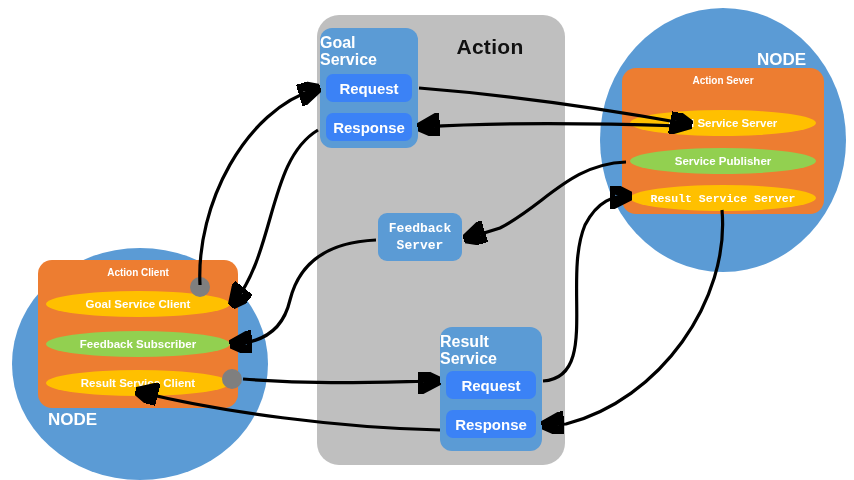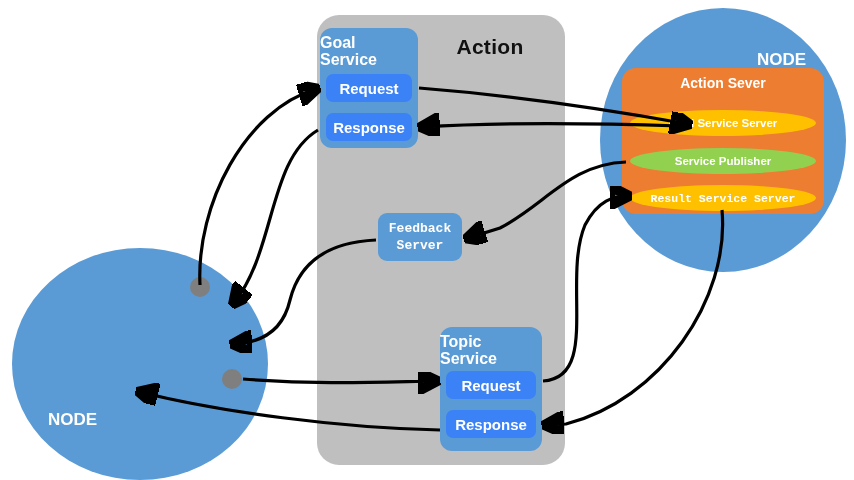--- a/index.html
+++ b/index.html
@@ -74,21 +74,21 @@
     border-radius: 14px;
     z-index: 3;
   }
   .action-box.client { left: 38px;  top: 260px; width: 200px; height: 148px; }
   .action-box.server { left: 622px; top: 68px;  width: 202px; height: 146px; }
 
   .action-box-title {
     position: absolute;
     width: 100%;
     text-align: center;
-    font-size: 14px;
+    font-size: 10px;
     font-weight: bold;
     color: #ffffff;
     top: 7px;
     z-index: 5;
   }
 
   
   .pill {
     position: absolute;
     height: 26px;
@@ -211,20 +211,26 @@
 <body>
 
 <div id="stage">
 
   <div class="action-panel"></div>
   <div class="action-title">Action</div>
 
   <div class="node-circle left"></div>
   <div class="node-label left">NODE</div>
 
+  <div class="action-box client">
+    <div class="action-box-title">Action Client</div>
+    <div class="pill yellow p0">Goal Service Client</div>
+    <div class="pill green p1">Feedback Subscriber</div>
+    <div class="pill yellow p2">Result Service Client</div>
+  </div>
 
   <div class="dot goal-client"></div>
   <div class="dot result-client"></div>
 
   <div class="node-circle right"></div>
   <div class="node-label right">NODE</div>
 
   <div class="action-box server">
     <div class="action-box-title">Action Sever</div>
     <div class="pill yellow p0">Goal Service Server</div>
@@ -236,21 +242,21 @@
     <div class="svc-title">
       <span>Goal</span>
       <span>Service</span>
     </div>
     <div class="reqres req">Request</div>
     <div class="reqres res">Response</div>
   </div>
 
   <div class="svc-box result">
     <div class="svc-title">
-      <span>Topic</span>
+      <span>Result</span>
       <span>Service</span>
     </div>
     <div class="reqres req">Request</div>
     <div class="reqres res">Response</div>
   </div>
 
   <div class="topic-box">
     <span>Feedback</span>
     <span>Server</span>
   </div>

